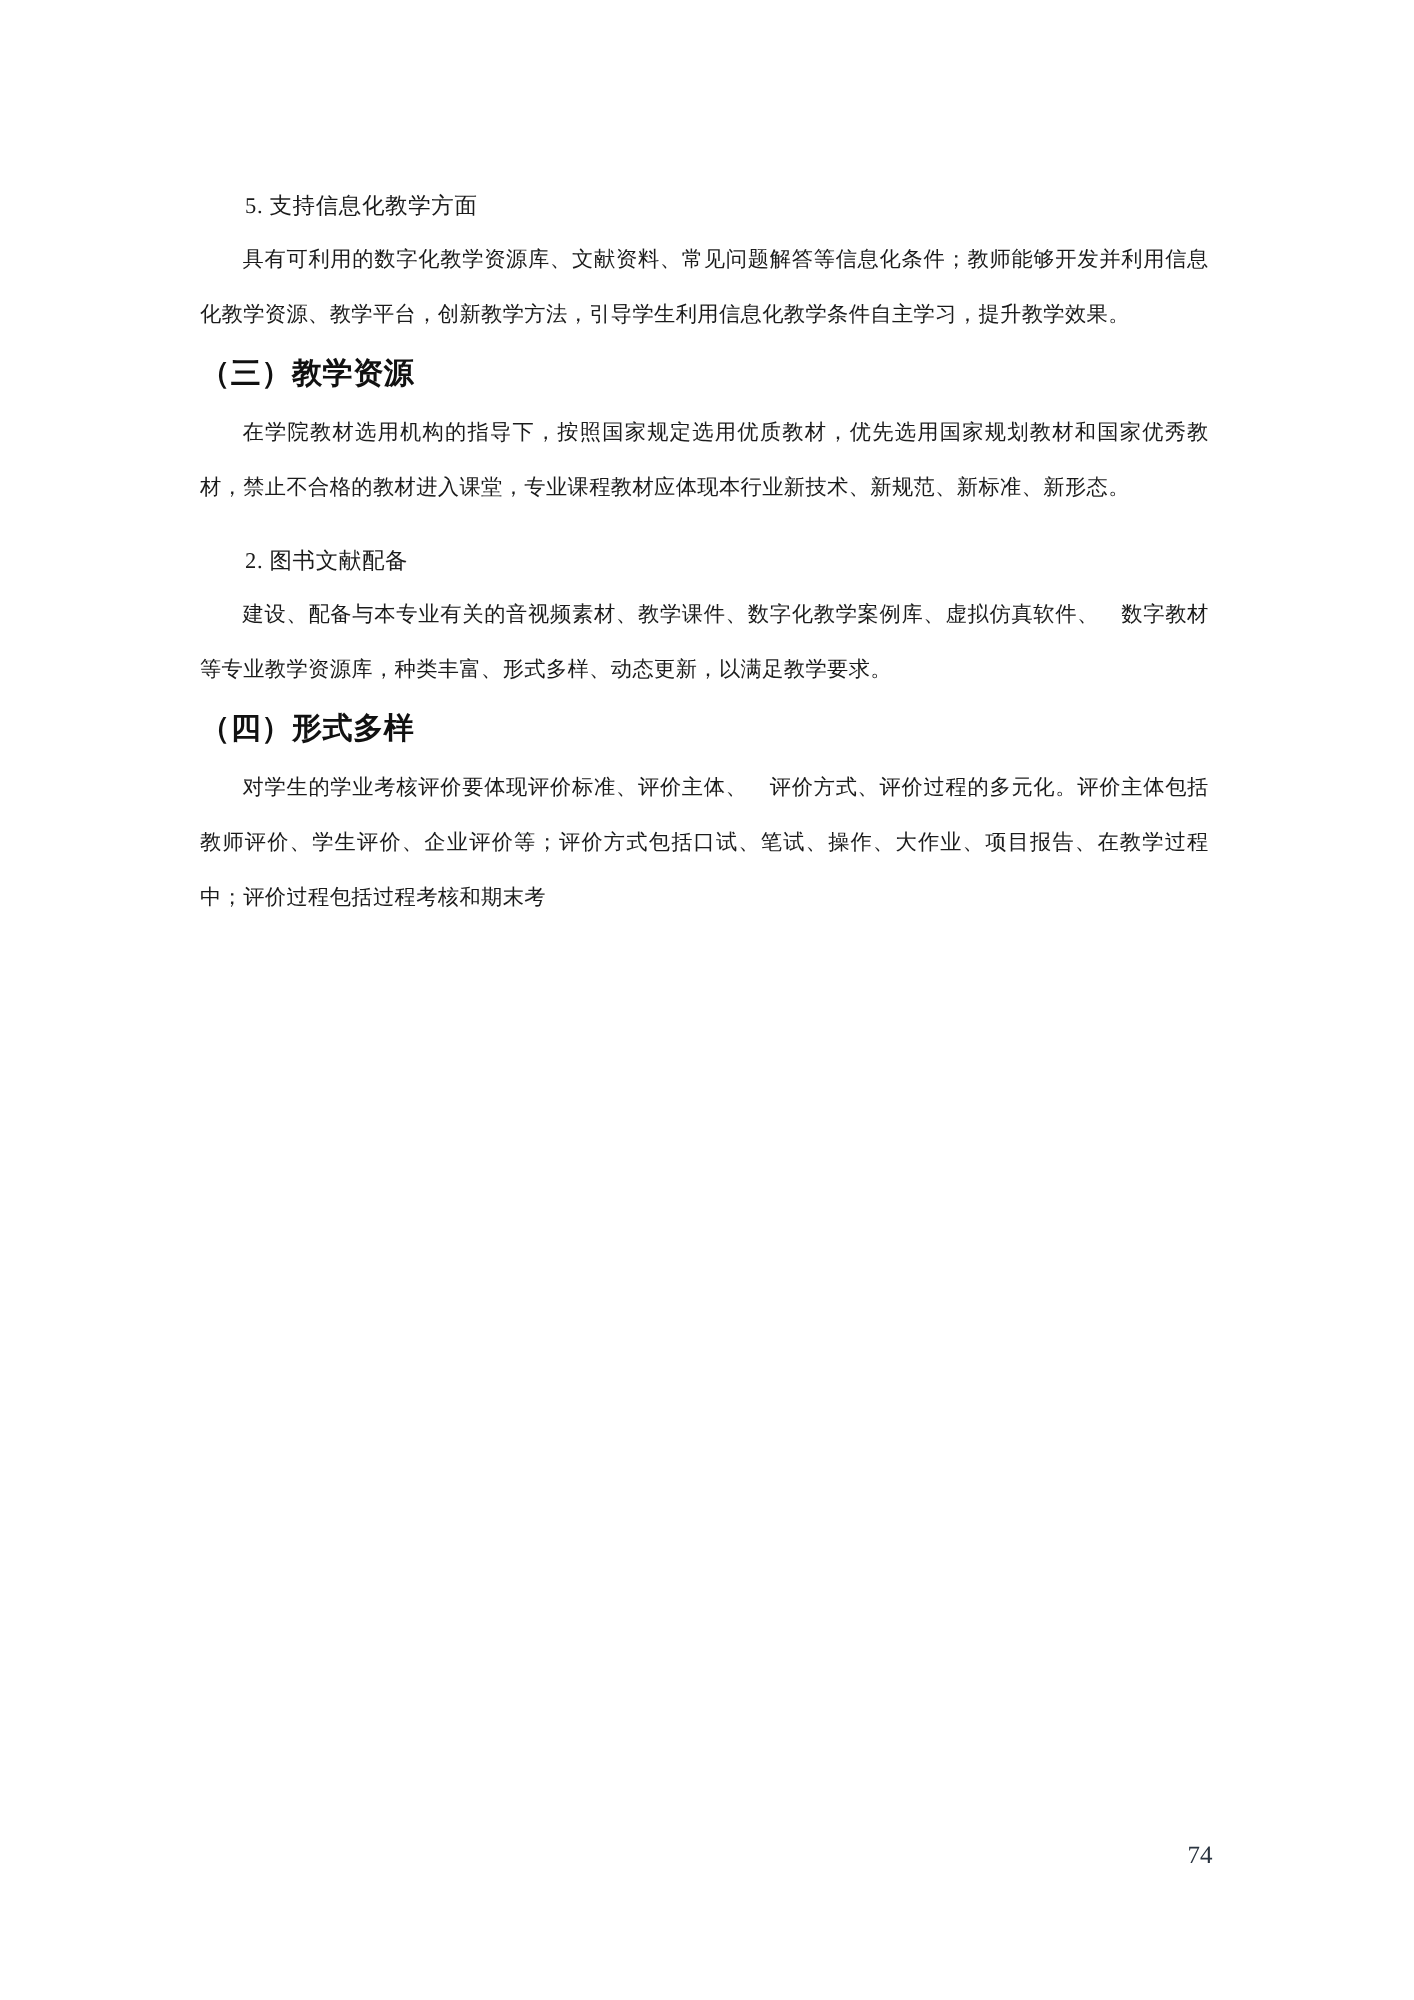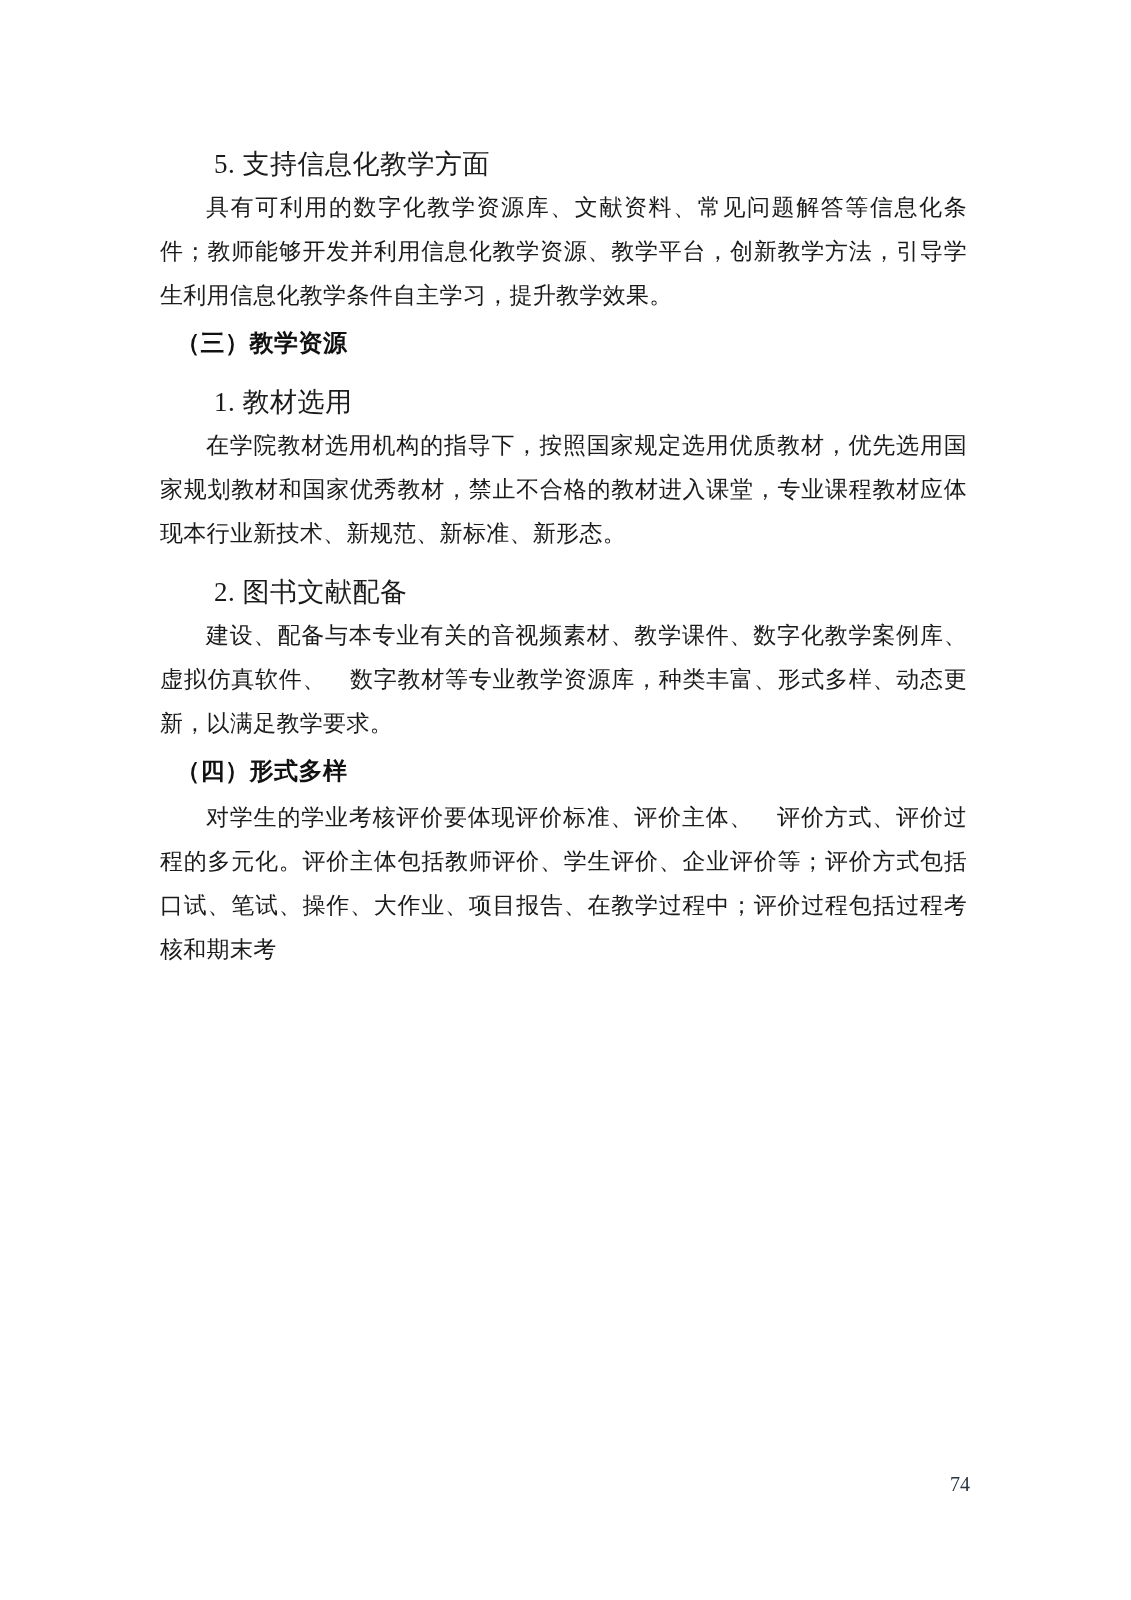--- a/index.html
+++ b/index.html
@@ -18,38 +18,38 @@
     font-family: "Liberation Serif", "DejaVu Serif", serif;
   }
   .content {
     position: absolute;
     top: 128px;
     left: 160px;
     right: 164px;
   }
   .para {
     margin: 0;
-    font-size: 23px;
+    font-size: 17px;
     line-height: 44px;
     text-align: justify;
     text-justify: inter-ideograph;
     text-indent: 2em;
     letter-spacing: 0.3px;
     word-break: break-all;
   }
   .subheading {
     margin: 14px 0 0 0;
-    font-size: 27px;
+    font-size: 18px;
     line-height: 44px;
     font-weight: normal;
     text-indent: 2em;
     letter-spacing: 0.5px;
   }
   .section-heading {
-    margin: 2px 16px;
+    margin: 2px 0;
     font-family: "Liberation Sans", "DejaVu Sans", sans-serif;
     font-size: 24px;
     line-height: 46px;
     font-weight: bold;
     letter-spacing: 0.5px;
     color: #111111;
   }
   .page-number {
     position: absolute;
     top: 1472px;
@@ -65,21 +65,20 @@
 
 <div class="page">
   <div class="content">
 
     <h3 class="subheading">5. 支持信息化教学方面</h3>
 
     <p class="para">具有可利用的数字化教学资源库、文献资料、常见问题解答等信息化条件；教师能够开发并利用信息化教学资源、教学平台，创新教学方法，引导学生利用信息化教学条件自主学习，提升教学效果。</p>
 
     <h2 class="section-heading">（三）教学资源</h2>
 
-    <h3 class="subheading">1. 教材选用</h3>
 
     <p class="para">在学院教材选用机构的指导下，按照国家规定选用优质教材，优先选用国家规划教材和国家优秀教材，禁止不合格的教材进入课堂，专业课程教材应体现本行业新技术、新规范、新标准、新形态。</p>
 
     <h3 class="subheading">2. 图书文献配备</h3>
 
 
 
     <p class="para">建设、配备与本专业有关的音视频素材、教学课件、数字化教学案例库、虚拟仿真软件、　数字教材等专业教学资源库，种类丰富、形式多样、动态更新，以满足教学要求。</p>
 
     <h2 class="section-heading">（四）形式多样</h2>

